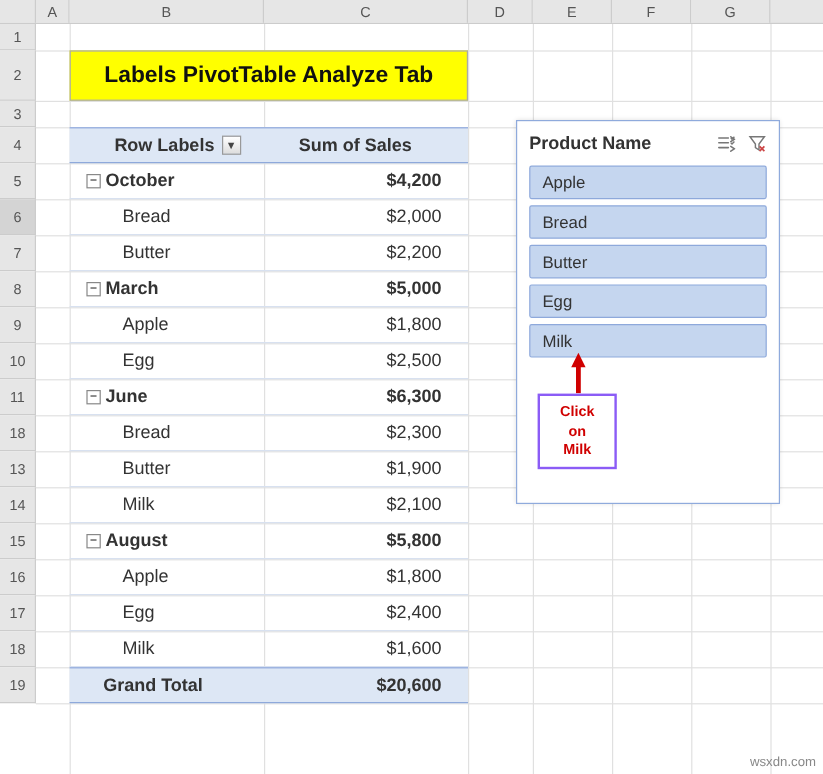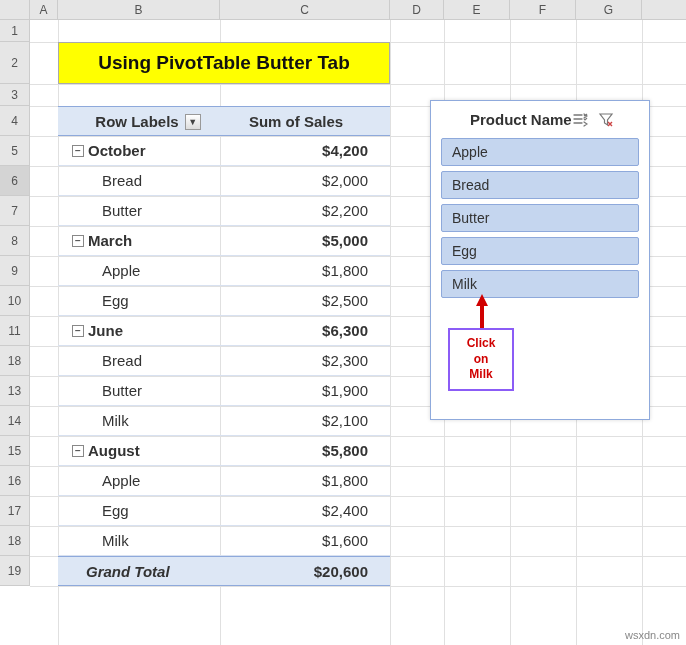--- a/index.html
+++ b/index.html
@@ -94,21 +94,21 @@
   }
   .pivot-header-row {
     display: flex;
     background: #dde7f5;
     border-top: 1px solid #8ea9db;
     border-bottom: 1px solid #8ea9db;
     height: 30px;
     align-items: center;
     font-weight: bold;
   }
-  .pivot-header-row .h1 { width: 160px; padding-left: 20px; display: flex; align-items: flex-end; justify-content: center; gap: 6px; }
+  .pivot-header-row .h1 { width: 160px; padding-left: 20px; display: flex; align-items: center; justify-content: center; gap: 6px; }
   .pivot-header-row .h2 { width: 170px; text-align: center; padding-right: 14px; }
   .filter-btn {
     width: 16px; height: 16px;
     border: 1px solid #999;
     background: linear-gradient(#fff, #ddd);
     display: inline-flex;
     align-items: center;
     justify-content: center;
     font-size: 9px;
     color: #444;
@@ -137,35 +137,35 @@
   }
   .pivot-total {
     display: flex;
     height: 30px;
     align-items: center;
     background: #dde7f5;
     border-top: 1px solid #8ea9db;
     border-bottom: 1px solid #8ea9db;
     font-weight: bold;
   }
-  .pivot-total .lbl { width: 160px; padding-left: 28px; font-style: italic; }
+  .pivot-total .lbl { width: 160px; padding-left: 28px; }
   .pivot-total .val { width: 170px; text-align: right; padding-right: 20px; }
   
   .slicer {
     position: absolute;
     background: #fff;
     border: 1px solid #8faadc;
     box-shadow: 0 0 4px rgba(0,0,0,0.15);
     padding: 10px 10px 14px 10px;
   }
   .slicer-header {
     display: flex;
     align-items: center;
+    justify-content: space-between;
     margin-bottom: 10px;
-    margin-left: 29px;
   }
   .slicer-title { font-weight: bold; font-size: 15px; }
   .slicer-icons { display: flex; gap: 10px; color: #666; }
   .slicer-icon { width: 16px; height: 16px; display: inline-flex; align-items: center; justify-content: center; }
   .slicer-item {
     background: #c5d6ef;
     border: 1px solid #8ea9db;
     border-radius: 2px;
     padding: 5px 10px;
     margin-bottom: 5px;
@@ -258,21 +258,21 @@
     <div class="gridline-h" style="top:386px"></div>
     <div class="gridline-h" style="top:416px"></div>
     <div class="gridline-h" style="top:446px"></div>
     <div class="gridline-h" style="top:476px"></div>
     <div class="gridline-h" style="top:506px"></div>
     <div class="gridline-h" style="top:536px"></div>
     <div class="gridline-h" style="top:566px"></div>
   </div>
 
   <div class="title-cell" style="left:58px; top:42px; width:332px; height:42px;">
-    <span>Using PivotTable Butter Tab</span>
+    <span>Labels PivotTable Analyze Tab</span>
   </div>
 
   <div class="pivot" style="left:58px; top:106px; width:332px;">
     <div class="pivot-header-row">
       <div class="h1">
         <span>Row Labels</span>
         <span class="filter-btn">▼</span>
       </div>
       <div class="h2">Sum of Sales</div>
     </div>

